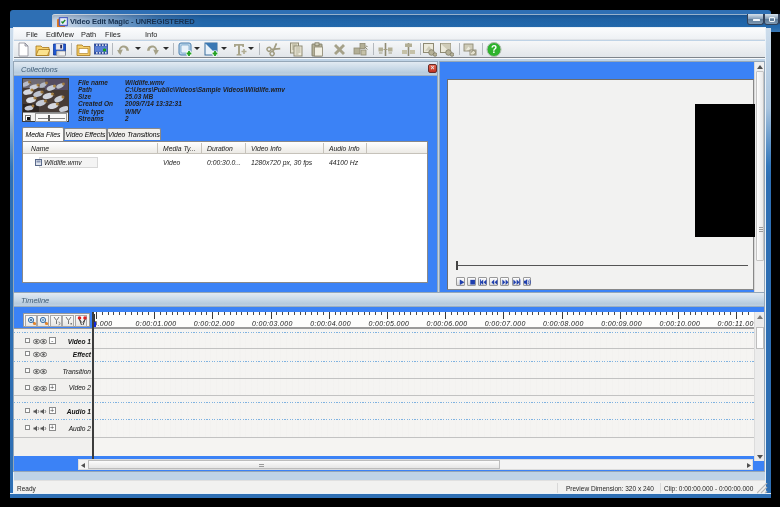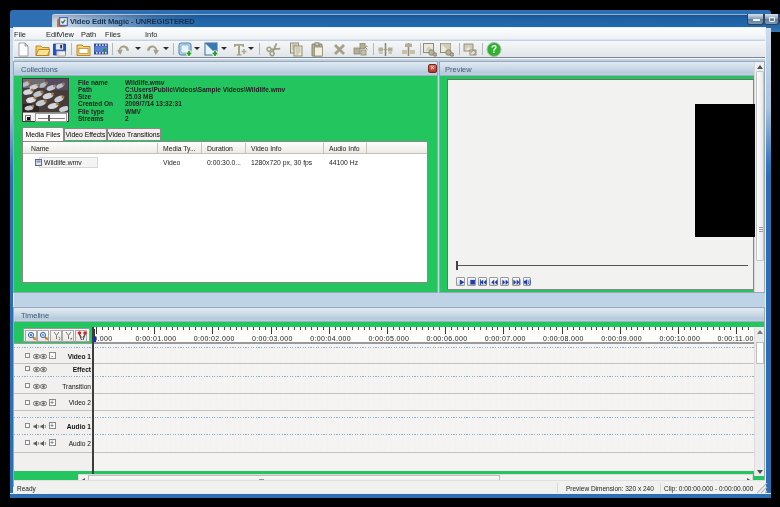--- a/index.html
+++ b/index.html
@@ -40,21 +40,21 @@
 #menubar span { position:absolute; top:2px; }
 
 #toolbar { position:absolute; left:0; top:13px; width:751px; height:17px;
   background:linear-gradient(#f6f7f8,#e2e6ea); border-bottom:1px solid #7f858c;
   box-shadow:0 1px 0 #f8fafc; }
 .tsep { position:absolute; top:2px; width:1px; height:12px; background:#b4b9be; }
 .ticon { position:absolute; top:1px; width:15px; height:15px; }
 .tarrow { position:absolute; top:6px; width:0; height:0;
   border-left:3px solid transparent; border-right:3px solid transparent; border-top:3.2px solid #2b2b2b; }
 
-.panel { position:absolute; background:#22c55e; box-shadow:0 0 0 1px #95a7b8; }
+.panel { position:absolute; background:#3b82f6; box-shadow:0 0 0 1px #95a7b8;font-style:italic; }
 .phead { position:absolute; left:0; top:0; right:0; height:14px;
   background:linear-gradient(#e2eaf2 0%,#c6d7e6 55%,#b7cbdd 82%,#bed0e2 100%); color:#3d5a74; font-size:7.5px; font-weight:normal; border-bottom:1px solid #9db0c0;}
 .phead span { position:absolute; left:7px; top:3px; }
 
 .t { position:absolute; font-size:6.8px; color:#1a1a1a; white-space:pre; }
 .tlb { position:absolute; top:0.5px; width:12px; height:12px; border:1px solid #a8a8a8;
   background:linear-gradient(#fbfbfa,#e8e7e4); }
 .pvb { position:absolute; top:0; width:8.5px; height:9px; border:1px solid #9a9a9a;
   background:linear-gradient(#fefefe,#d8d8d8); border-radius:1px; }
 .trkline { position:absolute; left:0; width:740px; height:1px; background:#c2c2c2; }
@@ -85,21 +85,21 @@
         <svg class="abs" style="left:9.5px;top:2px" width="8" height="8" viewBox="0 0 8 8">
           <path d="M1.2 1.2 L6.8 6.8 M6.8 1.2 L1.2 6.8" stroke="#f4f6f8" stroke-width="1.7"></path>
         </svg>
       </div>
   </div>
   <div class="side" id="bleft"></div>
   <div class="side" id="bright"></div>
   <div id="bbottom"></div>
   <div id="client">
     <div id="menubar">
-      <span style="left:0px">File</span>
+      <span style="left:12px">File</span>
         <span style="left:32px">Edit</span>
       <span style="left:44px">View</span>
         <span style="left:67px">Path</span>
       <span style="left:91px">Files</span>
         <span style="left:131px">Info</span>
     </div>
     <div id="toolbar">
 
       <svg class="ticon" style="left:1.5px" viewBox="0 0 15 15">
           <path d="M3 1 h6 l3 3 v10 h-9 z" fill="#fff" stroke="#8a8a94" stroke-width="0.8"></path>
@@ -327,23 +327,20 @@
           </svg>
         <span class="t" style="left:21px;top:17px">Wildlife.wmv</span>
         <span class="t" style="left:140px;top:17px">Video</span>
         <span class="t" style="left:184px;top:17px">0:00:30.0...</span>
         <span class="t" style="left:228px;top:17px">1280x720 px, 30 fps</span>
         <span class="t" style="left:306px;top:17px">44100 Hz</span>
       </div>
     </div>
 
     <div class="panel" id="pprev" style="left:426px;top:34px;width:324px;height:230px">
-      <div class="phead" style="right:10px">
-          <span style="left:5px">Preview</span>
-        </div>
 
       <div class="abs" style="left:314px;top:0;width:10px;height:230px;background:#efefef;border-left:1px solid #d8d8d8">
         <svg class="abs" style="left:2px;top:3px" width="6" height="4" viewBox="0 0 6 4">
             <path d="M3 0 L6 4 H0 Z" fill="#505050"></path>
           </svg>
         <div class="abs" style="left:1px;top:9px;width:8px;height:190px;background:linear-gradient(to right,#fdfdfd,#e8e8e8);border:1px solid #c4c4c4;border-radius:1px">
           <div class="abs" style="left:2px;top:155px;width:4px;height:1px;background:#9a9a9a"></div>
           <div class="abs" style="left:2px;top:157px;width:4px;height:1px;background:#9a9a9a"></div>
           <div class="abs" style="left:2px;top:159px;width:4px;height:1px;background:#9a9a9a"></div>
         </div>
@@ -395,21 +392,21 @@
             <div class="pvb" style="left:66.6px">
               <svg width="9" height="9" viewBox="0 0 9.7 9.7" style="position:absolute;left:-0.5px;top:-0.5px">
                 <path d="M1 3 h1.5 L4.5 1 V8 L2.5 6 H1 Z" fill="#1f3fae"></path>
                 <path d="M5.5 2.5 a2.8 2.8 0 0 1 0 4 M6.8 1.5 a4.2 4.2 0 0 1 0 6" fill="none" stroke="#1f3fae" stroke-width="0.8"></path>
               </svg>
             </div>
           </div>
       </div>
     </div>
 
-    <div class="panel" id="ptl" style="left:0;top:280px;width:750px;height:178px">
+    <div class="panel" id="ptl" style="left:0;top:265px;width:750px;height:178px">
       <div class="phead">
           <span>Timeline</span>
         </div>
 
       <div class="abs" style="left:9px;top:20px;width:67px;height:14px;background:#f5f4f2;border:1px solid #9a9a9a">
         <div class="tlb" style="left:1px">
             <svg width="10" height="10" viewBox="0 0 10 10" style="position:absolute;left:0.5px;top:0.5px">
               <circle cx="4" cy="4" r="2.6" fill="#cfe4f4" stroke="#3a6ea5" stroke-width="1"></circle>
               <path d="M6 6 L8.5 8.5" stroke="#3a6ea5" stroke-width="1.2"></path>
               <circle cx="7.5" cy="7.5" r="1.6" fill="#e8872a"></circle>

